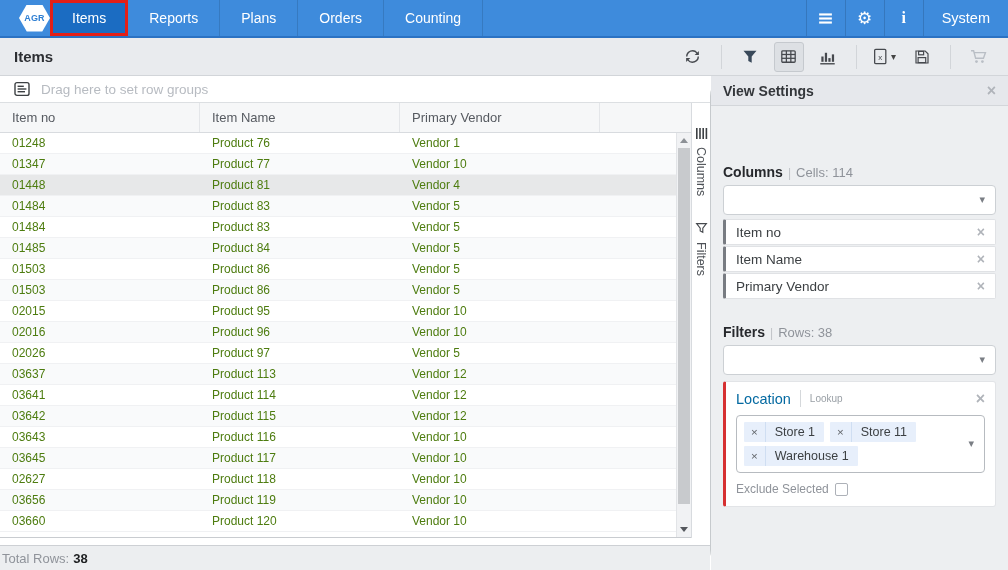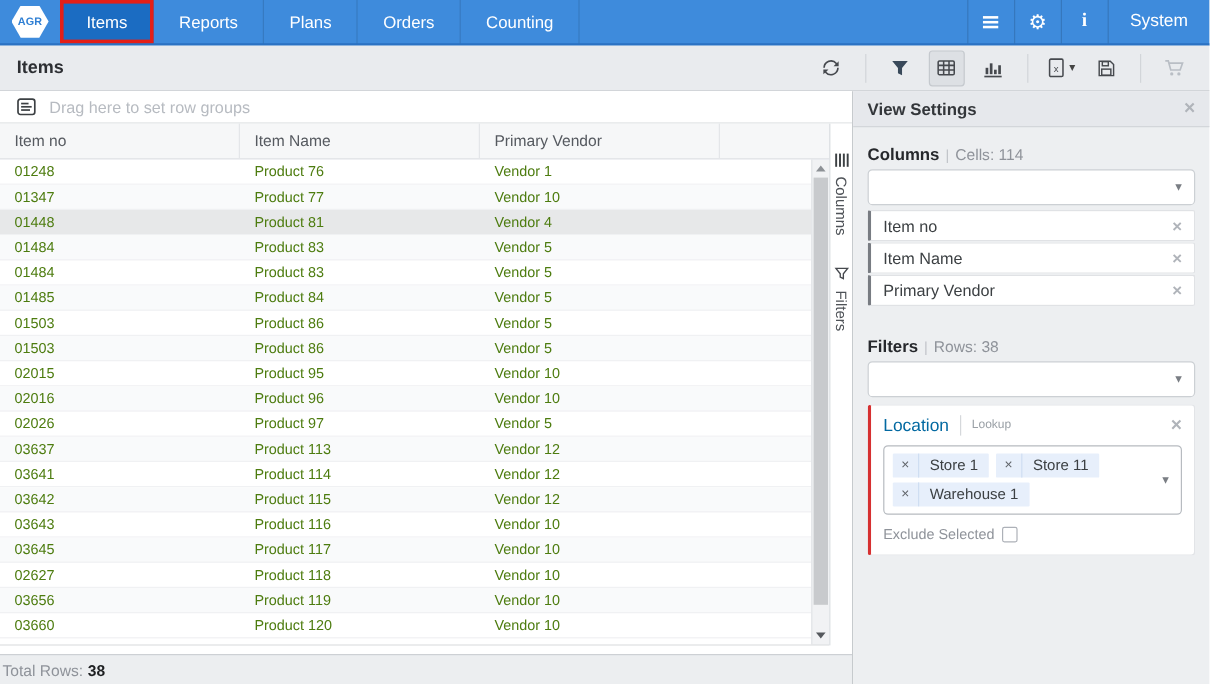--- a/index.html
+++ b/index.html
@@ -1,21 +1,21 @@
 <!DOCTYPE html>
 <html><head>
 <meta charset="utf-8">
 <style>
   * { margin:0; padding:0; box-sizing:border-box; }
   html,body { width:1008px; height:570px; font-family:"Liberation Sans","DejaVu Sans",sans-serif; background:#fff; overflow:hidden; }
   .app { width:1008px; height:570px; display:flex; flex-direction:column; }
 
   
   .topnav { height:38px; background:#3e8bdc; display:flex; align-items:stretch; border-bottom:2px solid #2b72c3; flex:0 0 38px; }
-  .logo-wrap { width:50px; display:flex; align-items:center; justify-content:center; }
+  .logo-wrap { width:50px; display:flex; align-items:center; justify-content:flex-end; }
   .hex { width:31px; height:27px; background:#fff; clip-path:polygon(25% 0,75% 0,100% 50%,75% 100%,25% 100%,0 50%); display:flex; align-items:center; justify-content:center; }
   .hex span { color:#2f7fd3; font-weight:bold; font-size:9px; letter-spacing:.2px; }
   .tabs { display:flex; align-items:stretch; }
   .tab { display:flex; align-items:center; padding:0 21px; color:#fff; font-size:14px; cursor:pointer; border-right:1px solid rgba(0,0,0,.12); }
   .tab:first-child { border-left:1px solid rgba(0,0,0,.12); }
   .tab.active { background:#1b6cc2; border:3px solid #e41f17; padding:0 19px; }
   .nav-right { margin-left:auto; display:flex; align-items:stretch; }
   .nav-icon-btn { width:39px; display:flex; align-items:center; justify-content:center; border-left:1px solid rgba(0,0,0,.14); cursor:pointer; color:#fff; }
   .nav-gear { font-size:17px; line-height:1; }
   .nav-info { font-family:"Liberation Serif","DejaVu Serif",serif; font-weight:bold; font-size:16px; }
@@ -26,21 +26,21 @@
   .toolbar-title { font-size:15px; font-weight:bold; color:#2d2f33; }
   .toolbar-actions { margin-left:auto; display:flex; align-items:center; gap:9px; }
   .tb-btn { width:30px; height:30px; display:flex; align-items:center; justify-content:center; cursor:pointer; border-radius:3px; }
   .tb-btn.selected { background:#dde0e4; border:1px solid #c5c9ce; }
   .tb-sep { width:1px; height:24px; background:#d2d5d9; margin:0 4px; }
   .excel-caret { font-size:10px; color:#444; margin-left:2px; }
   .tb-excel { width:auto; padding:0 2px; }
 
   
   .main { flex:1; display:flex; min-height:0; }
-  .grid-panel { width:711px; flex:0 0 711px; display:flex; flex-direction:column; background:#fff; border-right:1px solid #c6cacd; }
+  .grid-panel { width:711px; flex:0 0 711px; display:flex; flex-direction:column; background:#fff; border-right:1px solid #c6cacd;border-radius:20px; }
 
   .rowgroup-bar { height:27px; flex:0 0 27px; display:flex; align-items:center; padding-left:14px; border-bottom:1px solid #dcdfe2; background:#fff; }
   .rowgroup-bar .rg-text { margin-left:11px; color:#b7bbc1; font-size:13.5px; }
 
   .grid-area { flex:1; display:flex; min-height:0; }
   .grid-main { flex:1; display:flex; flex-direction:column; min-width:0; }
   .grid-header { height:30px; flex:0 0 30px; background:#f6f7f8; border-bottom:1px solid #d8dbdf; display:flex; align-items:center; color:#565a60; font-size:13px; }
   .gh-cell { width:200px; flex:0 0 200px; padding-left:12px; border-right:1px solid #e4e6e9; height:100%; display:flex; align-items:center; }
   .gh-fill { flex:1; height:100%; }
   .grid-viewport { flex:1; display:flex; min-height:0; border-bottom:1px solid #c9ccd0; }
@@ -58,21 +58,21 @@
 
   .tabstrip { width:19px; flex:0 0 19px; background:#fff; border-left:1px solid #d8dbdf; display:flex; flex-direction:column; align-items:center; padding-top:24px; gap:26px; }
   .side-tab { display:flex; flex-direction:column; align-items:center; gap:7px; cursor:pointer; }
   .vtext { writing-mode:vertical-lr; font-size:12.5px; color:#4e5257; }
 
   .grid-gap { height:7px; flex:0 0 7px; background:#fff; }
   .statusbar { height:25px; flex:0 0 25px; background:#eceef0; border-top:1px solid #cdd0d4; display:flex; align-items:center; padding-left:2px; font-size:13px; color:#8f939a; }
   .statusbar b { color:#1d1f21; margin-left:4px; }
 
   
-  .settings-panel { flex:1; background:#edeff1; display:flex; flex-direction:column; min-width:0; }
+  .settings-panel { flex:1; background:#edeff1; display:flex; flex-direction:column; min-width:0;gap:44px; }
   .panel-header { height:30px; flex:0 0 30px; background:#e6e8ec; border-bottom:1px solid #d3d6da; display:flex; align-items:center; padding:0 12px; }
   .panel-header .ph-title { font-size:14px; font-weight:bold; color:#33363a; }
   .close-x { margin-left:auto; color:#b0b4ba; font-size:16px; font-weight:bold; cursor:pointer; line-height:1; }
   .panel-body { padding:14px 12px; overflow:hidden; }
   .sec-head { display:flex; align-items:baseline; margin-bottom:5px; }
   .sec-title { font-size:14px; font-weight:bold; color:#26282c; }
   .sec-div { color:#c0c3c8; font-size:12px; margin:0 5px; }
   .sec-meta { font-size:13px; color:#8f939a; }
   .dropdown { height:30px; background:#fff; border:1px solid #ccd0d4; border-radius:4px; position:relative; cursor:pointer; }
   .dd-caret { position:absolute; right:10px; top:50%; transform:translateY(-53%); color:#7a7e84; font-size:11px; }

